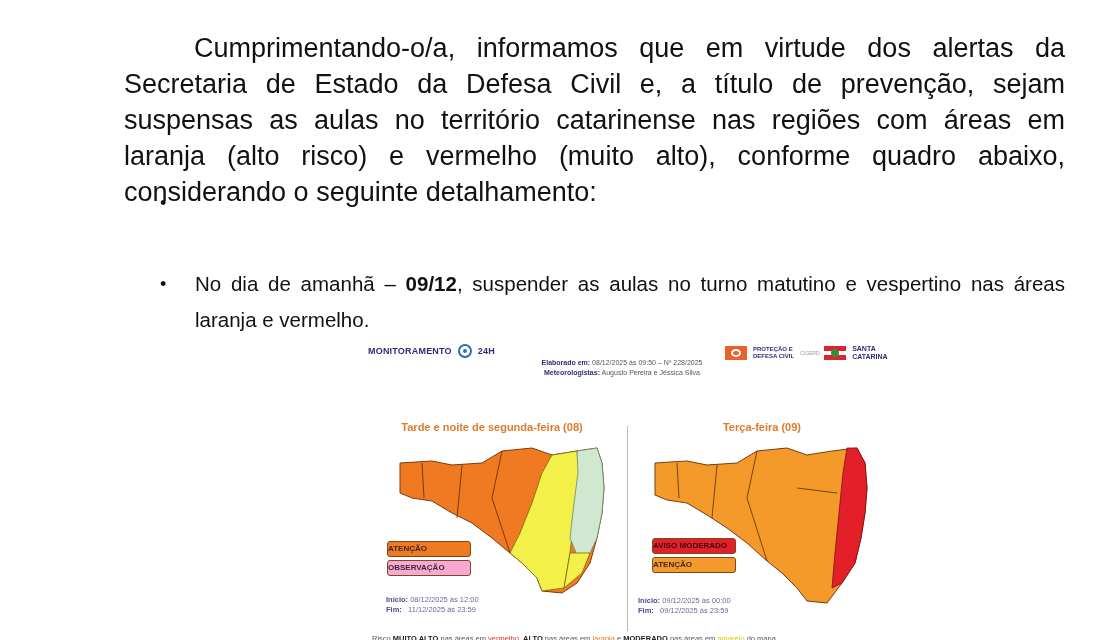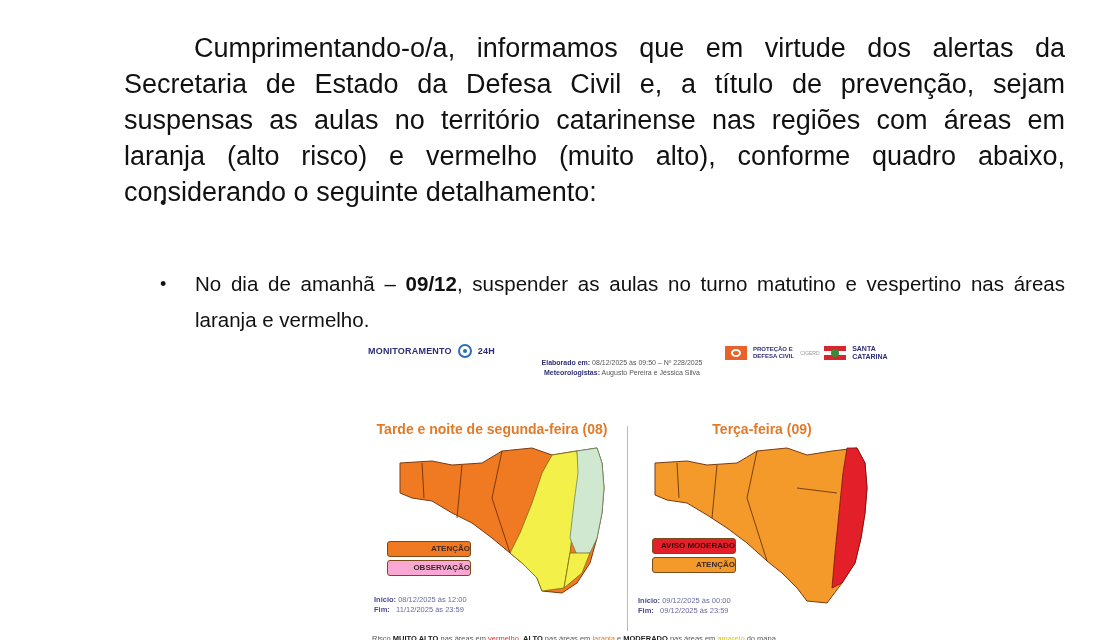--- a/index.html
+++ b/index.html
@@ -19,24 +19,24 @@
   .meta b { color:#2d2d7a; }
   .logos { position:absolute; left:363px; top:7px; display:flex; align-items:center; gap:6px; }
   .pdc-box { width:22px; height:14px; background:#e8632a; position:relative; }
   .pdc-box::after { content:""; position:absolute; left:6px; top:3px; width:10px; height:8px; border:2px solid #fff; border-radius:50%; box-sizing:border-box; }
   .pdc-text { font-size:6px; font-weight:bold; color:#2d2d7a; line-height:7px; }
   .cigerd { font-size:5px; color:#999; text-align:center; width:18px; }
   .sc-flag { width:22px; height:14px; background:linear-gradient(#d7262d 0 33%, #fff 33% 66%, #d7262d 66%); position:relative; }
   .sc-flag::after { content:""; position:absolute; left:7px; top:3px; width:8px; height:8px; background:#3a8a3a; border-radius:50%; }
   .sc-text { font-size:7px; font-weight:bold; color:#2d2d7a; line-height:8px; }
   .headline { position:absolute; left:0; width:545px; top:48px; text-align:center; font-size:9.5px; font-weight:bold; color:#e07b2a; }
-  .panel-title { position:absolute; top:83px; font-size:14px; font-weight:bold; color:#e07b2a; text-align:center; }
+  .panel-title { position:absolute; top:83px; font-size:11px; font-weight:bold; color:#e07b2a; text-align:center; }
   .divider { position:absolute; left:265px; top:88px; width:1px; height:205px; background:#bbb; }
   .map { position:absolute; }
-  .legend-box { position:absolute; width:82px; height:14px; border:1.5px solid #7a4a1a; border-radius:3px; font-size:8px; font-weight:bold; text-align:right; line-height:14px; color:#3a2a2a; box-sizing:content-box; }
+  .legend-box { position:absolute; width:82px; height:14px; border:1.5px solid #7a4a1a; border-radius:3px; font-size:8px; font-weight:bold; text-align:left; line-height:14px; color:#3a2a2a; box-sizing:content-box; }
   .dates { position:absolute; font-size:7.5px; color:#6a6aa0; line-height:10px; }
   .dates b { color:#4a4a90; }
   .footer-line { position:absolute; left:10px; top:296px; font-size:7.5px; color:#555; white-space:nowrap; }
   .footer-line b { color:#222; }
   .red { color:#e0302a; } .orng { color:#e07b2a; } .yel { color:#d6c61a; }
 </style>
 </head>
 <body>
 
 <div class="para" style="top:30px;"><span class="indent"></span><span>Cumprimentando-o/a, informamos que em virtude dos alertas da Secretaria de Estado da Defesa Civil e, a título de prevenção, sejam suspensas as aulas no território catarinense nas regiões com áreas em laranja (alto risco) e vermelho (muito alto), conforme quadro abaixo, considerando o seguinte detalhamento:</span></div>
@@ -79,21 +79,21 @@
   <div class="panel-title" style="left:10px;width:240px;">Tarde e noite de segunda-feira (08)</div>
   <svg class="map" style="left:30px;top:105px;" width="220" height="155" viewBox="0 0 220 155">
     <path d="M8,20 L40,18 L60,22 L90,20 L110,8 L140,5 L160,12 L185,8 L205,5 L210,20 L212,45 L210,70 L205,95 L198,120 L185,140 L170,150 L150,148 L145,135 L130,120 L118,110 L100,95 L80,80 L60,70 L40,58 L20,55 L8,50 Z" fill="#f07a22" stroke="#7a3a10" stroke-width="1"></path>
     <path d="M160,12 L185,8 L188,40 L182,75 L178,110 L172,145 L150,148 L145,135 L130,120 L118,110 L128,90 L140,60 L150,30 Z" fill="#f4f04a" stroke="#7a6a10" stroke-width="0.8"></path>
     <path d="M185,8 L205,5 L210,20 L212,45 L210,70 L205,95 L198,110 L185,112 L178,95 L182,60 L186,30 Z" fill="#cfe8cf" stroke="#6a8a6a" stroke-width="0.8"></path>
     <path d="M178,110 L198,110 L190,130 L172,145 Z" fill="#f4f04a" stroke="#7a6a10" stroke-width="0.8"></path>
     <path d="M30,20 L32,55 M70,22 L65,75 M110,8 L100,55 L118,110" fill="none" stroke="#5a2a0a" stroke-width="0.8"></path>
   </svg>
   <div class="legend-box" style="left:25px;top:203px;background:#f07a22;">ATENÇÃO</div>
   <div class="legend-box" style="left:25px;top:222px;background:#f9a8d4;">OBSERVAÇÃO</div>
-  <div class="dates" style="left:12px;top:257px;">
+  <div class="dates" style="left:24px;top:257px;">
     <div><b>Início:</b> <span>08/12/2025 às 12:00</span></div>
     <div><b>Fim:</b> &nbsp; <span>11/12/2025 às 23:59</span></div>
   </div>
 
   <div class="divider"></div>
 
   <div class="panel-title" style="left:280px;width:240px;">Terça-feira (09)</div>
   <svg class="map" style="left:285px;top:105px;" width="230" height="165" viewBox="0 0 230 165">
     <path d="M8,20 L40,18 L60,22 L90,20 L110,8 L140,5 L160,12 L185,8 L210,5 L218,20 L220,45 L218,70 L214,95 L208,120 L195,140 L180,160 L160,158 L150,145 L135,130 L120,118 L100,100 L80,85 L60,72 L40,60 L20,57 L8,52 Z" fill="#f39a2a" stroke="#7a3a10" stroke-width="1"></path>
     <path d="M200,5 L210,5 L218,20 L220,45 L218,70 L214,95 L208,120 L195,140 L185,145 L188,110 L192,70 L196,30 Z" fill="#e3202a" stroke="#7a1010" stroke-width="0.8"></path>

